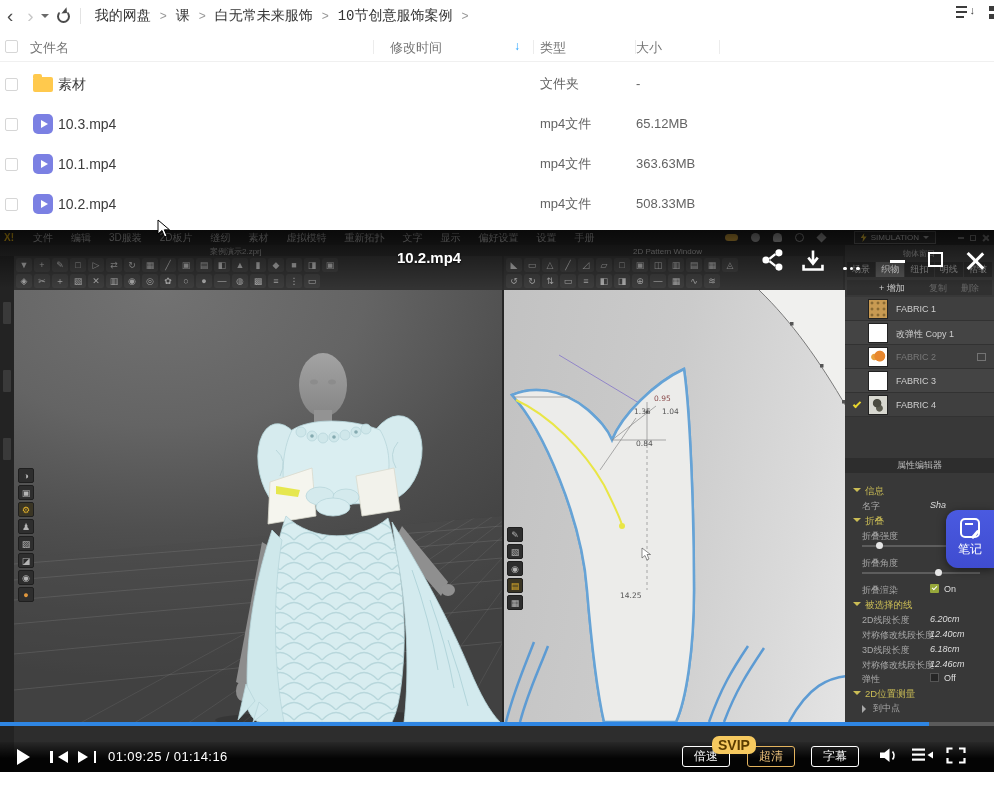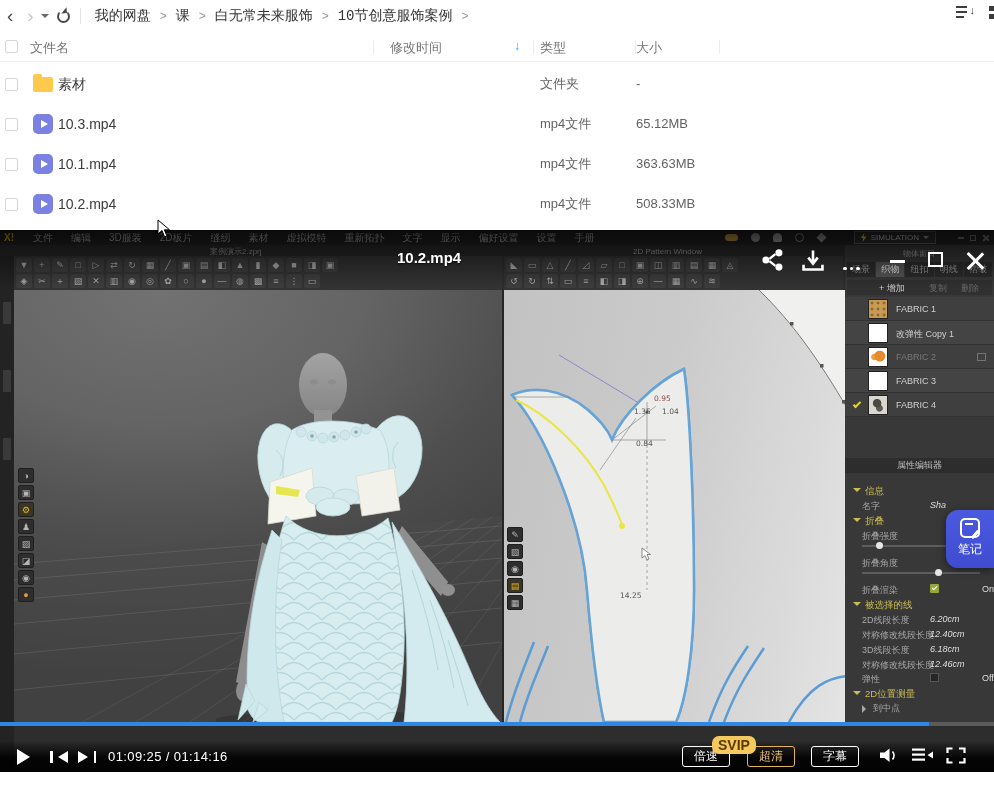--- a/index.html
+++ b/index.html
@@ -115,21 +115,21 @@
   .sect::before { content:""; display:inline-block; border:4px solid transparent; border-top-color:#cbbd55; margin-right:4px; vertical-align:-2px; }
   .plabel { position:absolute; left:17px; color:#a8a8a8; }
   .pvalue { position:absolute; left:85px; color:#ddd;font-style:italic; }
   .pen { position:absolute; left:135px; width:9px; height:2px; background:#aaa; transform:rotate(-45deg); border-radius:1px; }
   .pen::after { content:""; position:absolute; right:-3px; top:-1px; border:2px solid transparent; border-left-color:#aaa; }
   .slider { position:absolute; left:17px; width:118px; height:2px; background:#5d5d5d; }
   .knob { position:absolute; top:-3px; width:7px; height:7px; background:#e6e6e6; border-radius:50%; }
   .gcheck { position:absolute; left:85px; width:9px; height:9px; background:#97a83b; border-radius:1px; }
   .gcheck::after { content:""; position:absolute; left:2px; top:2px; width:4px; height:2px; border-left:1.5px solid #fff; border-bottom:1.5px solid #fff; transform:rotate(-45deg); }
   .dcheck { position:absolute; left:85px; width:9px; height:9px; background:#262626; border:1px solid #555; }
-  .onoff { position:absolute; left:99px; color:#ddd;margin-left:38px; }
+  .onoff { position:absolute; left:99px; color:#ddd; }
   .marrow { position:absolute; left:17px; width:0; height:0; border:4px solid transparent; border-left-color:#a8a8a8; }
 
   
   .topshade { position:absolute; top:0; left:0; right:0; height:58px; background:linear-gradient(rgba(0,0,0,.72),rgba(0,0,0,0)); pointer-events:none; }
   .ptitle { position:absolute; left:397px; top:19px; font-size:15px; font-weight:bold; color:#fff; text-shadow:0 1px 2px rgba(0,0,0,.8); }
   .pticon { position:absolute; top:18px; width:26px; height:24px; cursor:pointer; }
   .dots3 { position:absolute; left:843px; top:26px; width:26px; cursor:pointer; }
   .dots3 i { display:inline-block; width:3.5px; height:3.5px; background:#fff; border-radius:50%; margin-right:3px; }
   .wmin { position:absolute; left:890px; top:30px; width:15px; height:2.5px; background:#fff; cursor:pointer; }
   .wmax { position:absolute; left:928px; top:22px; width:15px; height:15px; border:2.5px solid #fff; cursor:pointer; }

